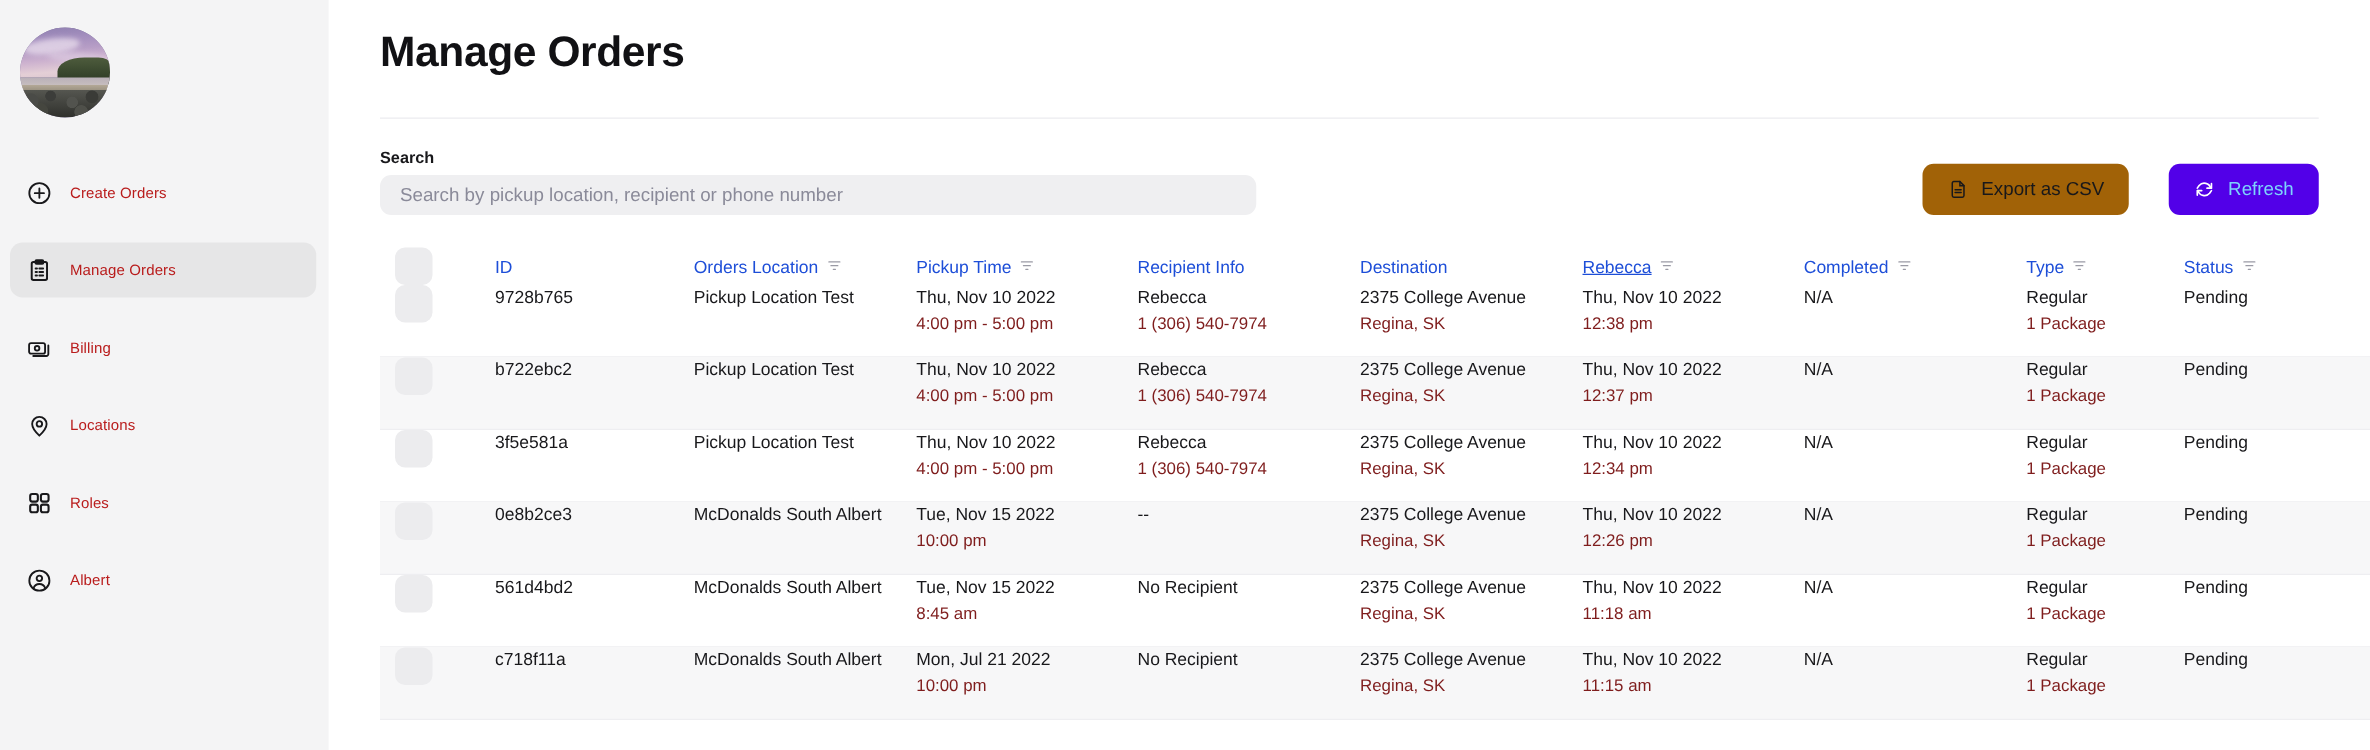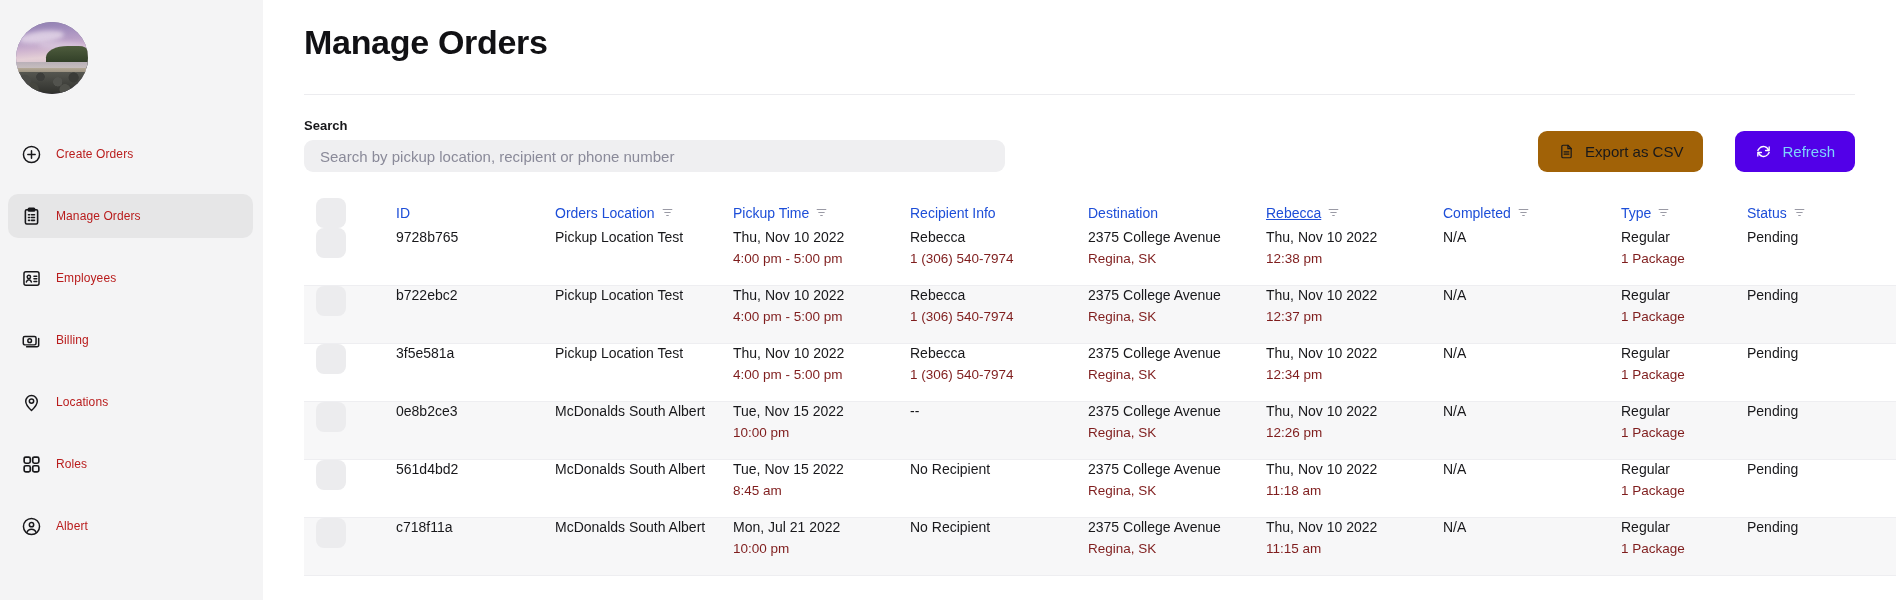--- a/index.html
+++ b/index.html
@@ -218,31 +218,20 @@
         <span class="ico">
           <svg width="21" height="21" viewBox="0 0 24 24" fill="none" stroke="#18181b" stroke-width="1.8">
             <path d="M8.4 4.2H6.6A1.6 1.6 0 0 0 5 5.8v13.1a1.6 1.6 0 0 0 1.6 1.6h10.8a1.6 1.6 0 0 0 1.6-1.6V5.8a1.6 1.6 0 0 0-1.6-1.6h-1.8" stroke-linecap="round"></path>
             <rect x="8.4" y="2.6" width="7.2" height="3.2" rx="1" fill="#18181b"></rect>
             <path d="M8.6 10h1.2M12 10h3.4M8.6 13.2h1.2M12 13.2h3.4M8.6 16.4h1.2M12 16.4h3.4" stroke-linecap="round"></path>
           </svg>
         </span>
         <span class="nav-label">Manage Orders</span>
       </div>
 
-      <div class="nav-item">
-        <span class="ico">
-          <svg width="21" height="21" viewBox="0 0 24 24" fill="none" stroke="#18181b" stroke-width="1.7">
-            <rect x="3.4" y="4.4" width="17.2" height="15.2" rx="2.2"></rect>
-            <circle cx="9" cy="10.2" r="1.9"></circle>
-            <path d="M6.1 16c.5-1.7 1.6-2.5 2.9-2.5s2.4.8 2.9 2.5" stroke-linecap="round"></path>
-            <path d="M14.8 9.4h3.2M14.8 12.4h3.2M14.8 15.4h3.2" stroke-linecap="round"></path>
-          </svg>
-        </span>
-        <span class="nav-label">Employees</span>
-      </div>
 
       <div class="nav-item">
         <span class="ico">
           <svg width="21" height="21" viewBox="0 0 24 24" fill="none" stroke="#18181b" stroke-width="1.7">
             <rect x="2.6" y="7.4" width="14.6" height="9.6" rx="1.8"></rect>
             <circle cx="9.9" cy="12.2" r="2.1"></circle>
             <path d="M20.2 9.6v7.8a1.8 1.8 0 0 1-1.8 1.8H6.4" stroke-linecap="round"></path>
           </svg>
         </span>
         <span class="nav-label">Billing</span>

